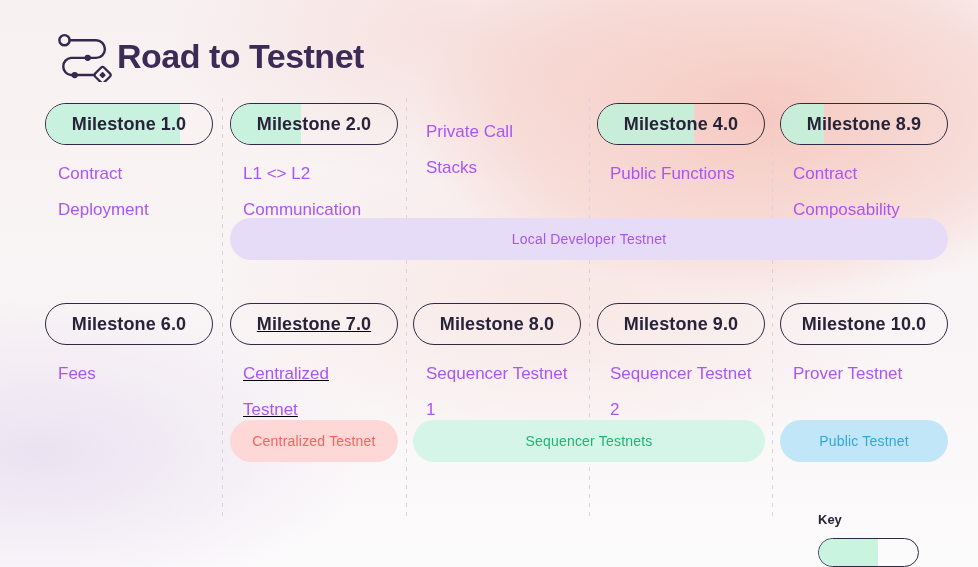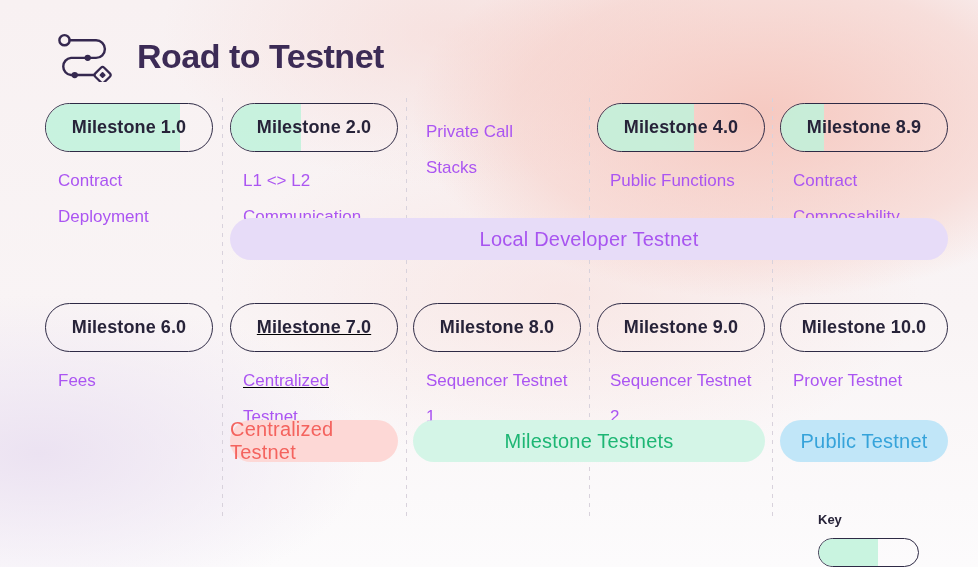--- a/index.html
+++ b/index.html
@@ -11,55 +11,55 @@
     font-family:"Liberation Sans","DejaVu Sans",sans-serif;
     background:
       radial-gradient(46% 42% at 78% 20%, rgba(246,199,190,0.95) 0%, rgba(246,199,190,0.45) 55%, rgba(246,199,190,0) 78%),
       radial-gradient(42% 38% at 46% 6%, rgba(246,212,207,0.55) 0%, rgba(246,212,207,0) 70%),
       radial-gradient(50% 42% at 58% 52%, rgba(248,216,210,0.45) 0%, rgba(248,216,210,0) 72%),
       radial-gradient(48% 40% at 4% 80%, rgba(234,224,241,0.9) 0%, rgba(234,224,241,0) 70%),
       linear-gradient(180deg,#f8f1f2 0%,#f9f4f5 55%,#fcfbfc 100%);
   }
   .header{
     position:absolute;left:55px;top:30px;
-    display:flex;align-items:center;gap:24px;
+    display:flex;align-items:center;gap:4px;
   }
   .page-title{
     margin:0;font-size:34px;font-weight:600;letter-spacing:-0.5px;
     color:#3c2b56;
   }
   .sep{
     position:absolute;top:98px;width:1px;height:418px;
     background:repeating-linear-gradient(to bottom,#d8d2dc 0 4px,transparent 4px 9px);
   }
   .milestone{position:absolute;width:168px;}
   .pill{
     position:relative;box-sizing:border-box;
-    height:49px;border:1.5px solid #2e2a45;border-radius:26px;
+    height:42px;border:1.5px solid #2e2a45;border-radius:26px;
     overflow:hidden;display:flex;align-items:center;justify-content:center;
     background:transparent;
   }
   .pill .fill{
     position:absolute;left:0;top:0;bottom:0;
     background:rgba(191,242,219,0.85);
   }
   .pill .pill-text{
     position:relative;z-index:1;
     font-size:18px;font-weight:600;color:#272339;letter-spacing:0.1px;
   }
   .desc{
     margin:11px auto 0;max-width:142px;
     text-align:left;font-size:17px;font-weight:500;line-height:36px;
     color:#ab55f2;
   }
   .banner{
     position:absolute;height:42px;border-radius:21px;
     display:flex;align-items:center;justify-content:center;
   }
-  .banner span{font-size:20px;font-weight:500;letter-spacing:0.2px;}
+  .banner span{font-size:14px;font-weight:500;letter-spacing:0.2px;}
   .key{
     position:absolute;left:818px;top:512px;
     display:flex;align-items:flex-start;gap:11px;flex-direction:column;
   }
   .key-label{font-size:13px;font-weight:700;color:#272339;}
   .key-pill{
     width:101px;height:29px;border-width:1.3px;border-radius:15px;
   }
   .key-pill .pill-text{font-size:17px;font-weight:400;margin-top:48px;}
   .route-icon{display:block;}
@@ -156,21 +156,21 @@
     <div class="pill">
       <div class="fill" style="width: 0%;"></div>
       <span class="pill-text">Milestone 10.0</span>
     </div>
     <div class="desc">Prover Testnet</div>
   </div>
       <div class="banner" style="left: 230px; width: 168px; top: 420px; background: rgb(253, 216, 214);">
     <span style="color: rgb(244, 99, 94);">Centralized Testnet</span>
   </div>
       <div class="banner" style="left: 413px; width: 352px; top: 420px; background: rgb(212, 245, 231);">
-    <span style="color: rgb(29, 182, 116);">Milestone Testnets</span>
+    <span style="color: rgb(29, 182, 116);">Sequencer Testnets</span>
   </div>
       <div class="banner" style="left: 780px; width: 168px; top: 420px; background: rgb(193, 230, 248);">
     <span style="color: rgb(54, 163, 218);">Public Testnet</span>
   </div>
     </div>
 
   <div class="key">
     <span class="key-label">Key</span>
     <div class="pill key-pill">
       <div class="fill" style="width: 60%;"></div>

